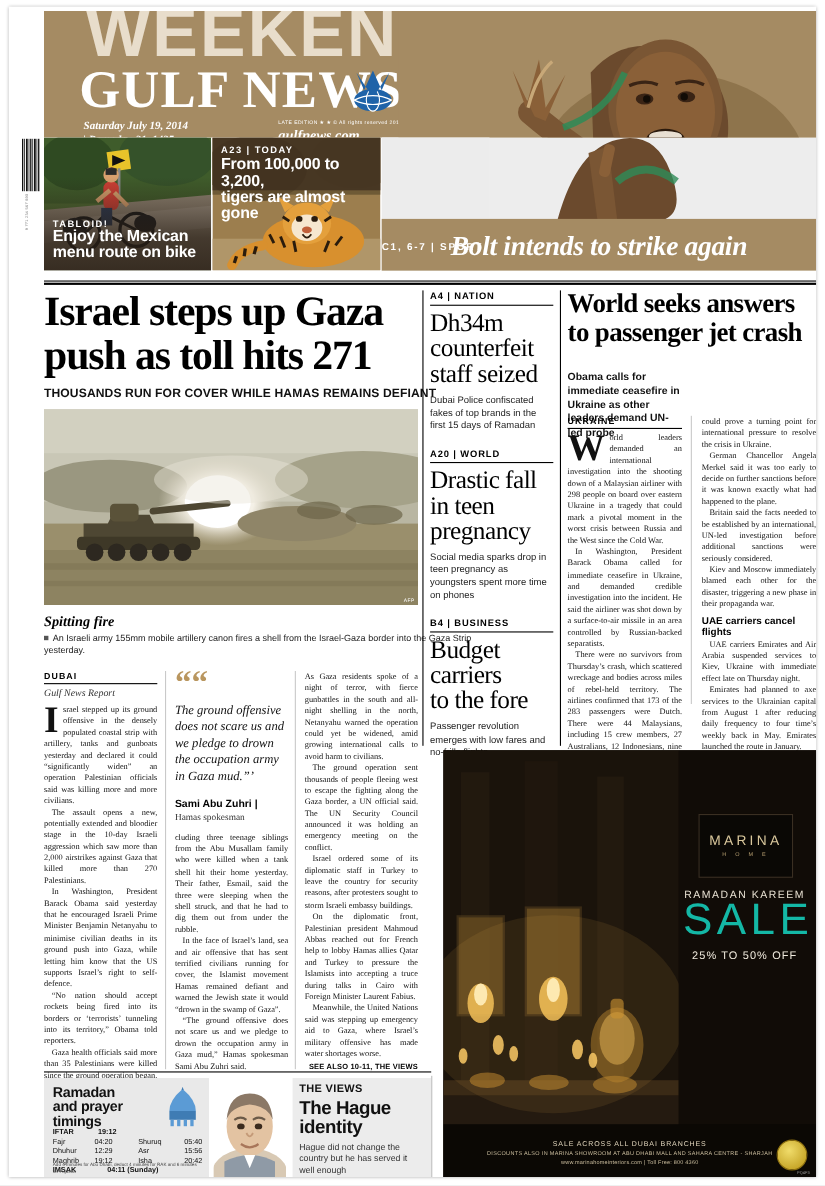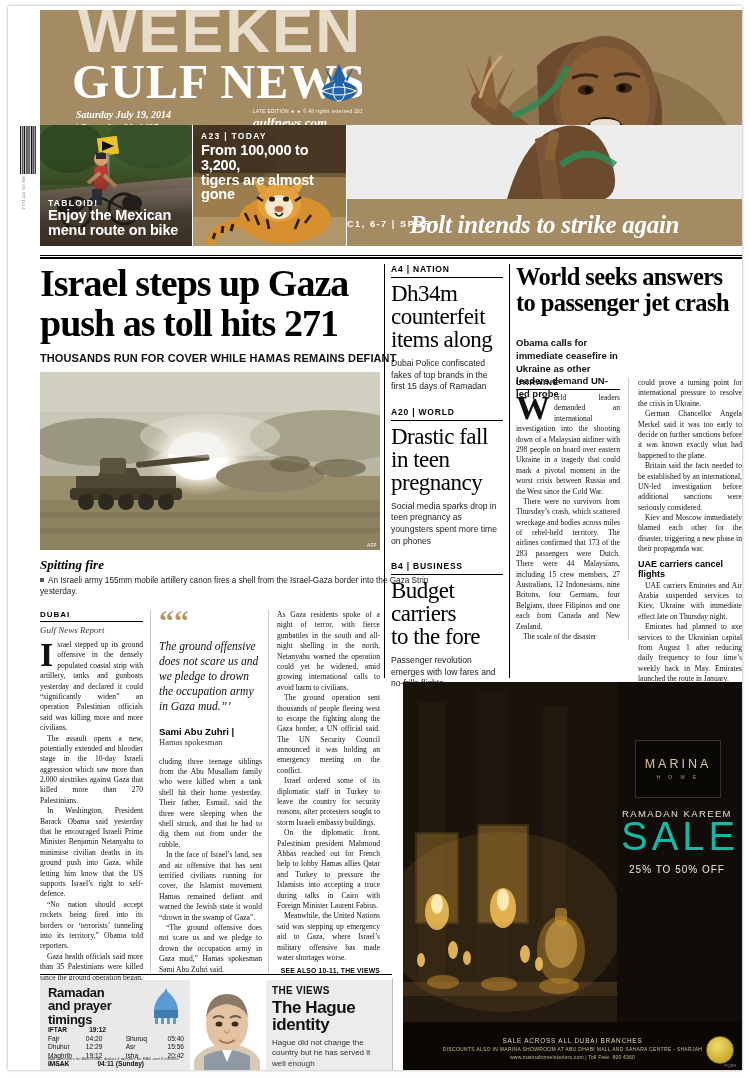--- a/index.html
+++ b/index.html
@@ -396,21 +396,21 @@
 
   <div class="vrule" style="left:376px;top:258px;height:414px;"></div>
   <div class="vrule" style="left:501px;top:258px;height:414px;"></div>
 
   <div class="briefs">
     <div class="brf">
       <div class="brf-k">A4 | NATION</div>
       <div class="brf-krule"></div>
       <div class="brf-h" style="white-space:pre-line">Dh34m
 counterfeit
-items along</div>
+staff seized</div>
       <div class="brf-d">Dubai Police confiscated fakes of top brands in the first 15 days of Ramadan</div>
     </div>
     <div class="brf">
       <div class="brf-k">A20 | WORLD</div>
       <div class="brf-krule"></div>
       <div class="brf-h" style="white-space:pre-line">Drastic fall
 in teen
 pregnancy</div>
       <div class="brf-d">Social media sparks drop in teen pregnancy as youngsters spent more time on phones</div>
     </div>
@@ -430,20 +430,21 @@
     <div class="rs-sub">Obama calls for immediate ceasefire in Ukraine as other leaders demand UN-led probe</div>
   </div>
 
   <div class="rs-cols">
     <div class="rc-rule"></div>
     <div class="rc rc1">
       <div class="kicker">UKRAINE</div>
       <div class="kickrule"></div>
       <div class="bodytext">
         <p class="nind"><span class="dropcap">W</span><span>orld leaders demanded an international investigation into the shooting down of a Malaysian airliner with 298 people on board over eastern Ukraine in a tragedy that could mark a pivotal moment in the worst crisis between Russia and the West since the Cold War.</span></p>
+        <p>In Washington, President Barack Obama called for immediate ceasefire in Ukraine, and demanded credible investigation into the incident. He said the airliner was shot down by a surface-to-air missile in an area controlled by Russian-backed separatists.</p>
         <p>There were no survivors from Thursday’s crash, which scattered wreckage and bodies across miles of rebel-held territory. The airlines confirmed that 173 of the 283 passengers were Dutch. There were 44 Malaysians, including 15 crew members, 27 Australians, 12 Indonesians, nine Britons, four Germans, four Belgians, three Filipinos and one each from Canada and New Zealand.</p>
         <p>The scale of the disaster</p>
       </div>
     </div>
     <div class="rc rc2">
       <div class="bodytext">
         <p class="nind">could prove a turning point for international pressure to resolve the crisis in Ukraine.</p>
         <p>German Chancellor Angela Merkel said it was too early to decide on further sanctions before it was known exactly what had happened to the plane.</p>
         <p>Britain said the facts needed to be established by an international, UN-led investigation before additional sanctions were seriously considered.</p>
         <p>Kiev and Moscow immediately blamed each other for the disaster, triggering a new phase in their propaganda war.</p>

